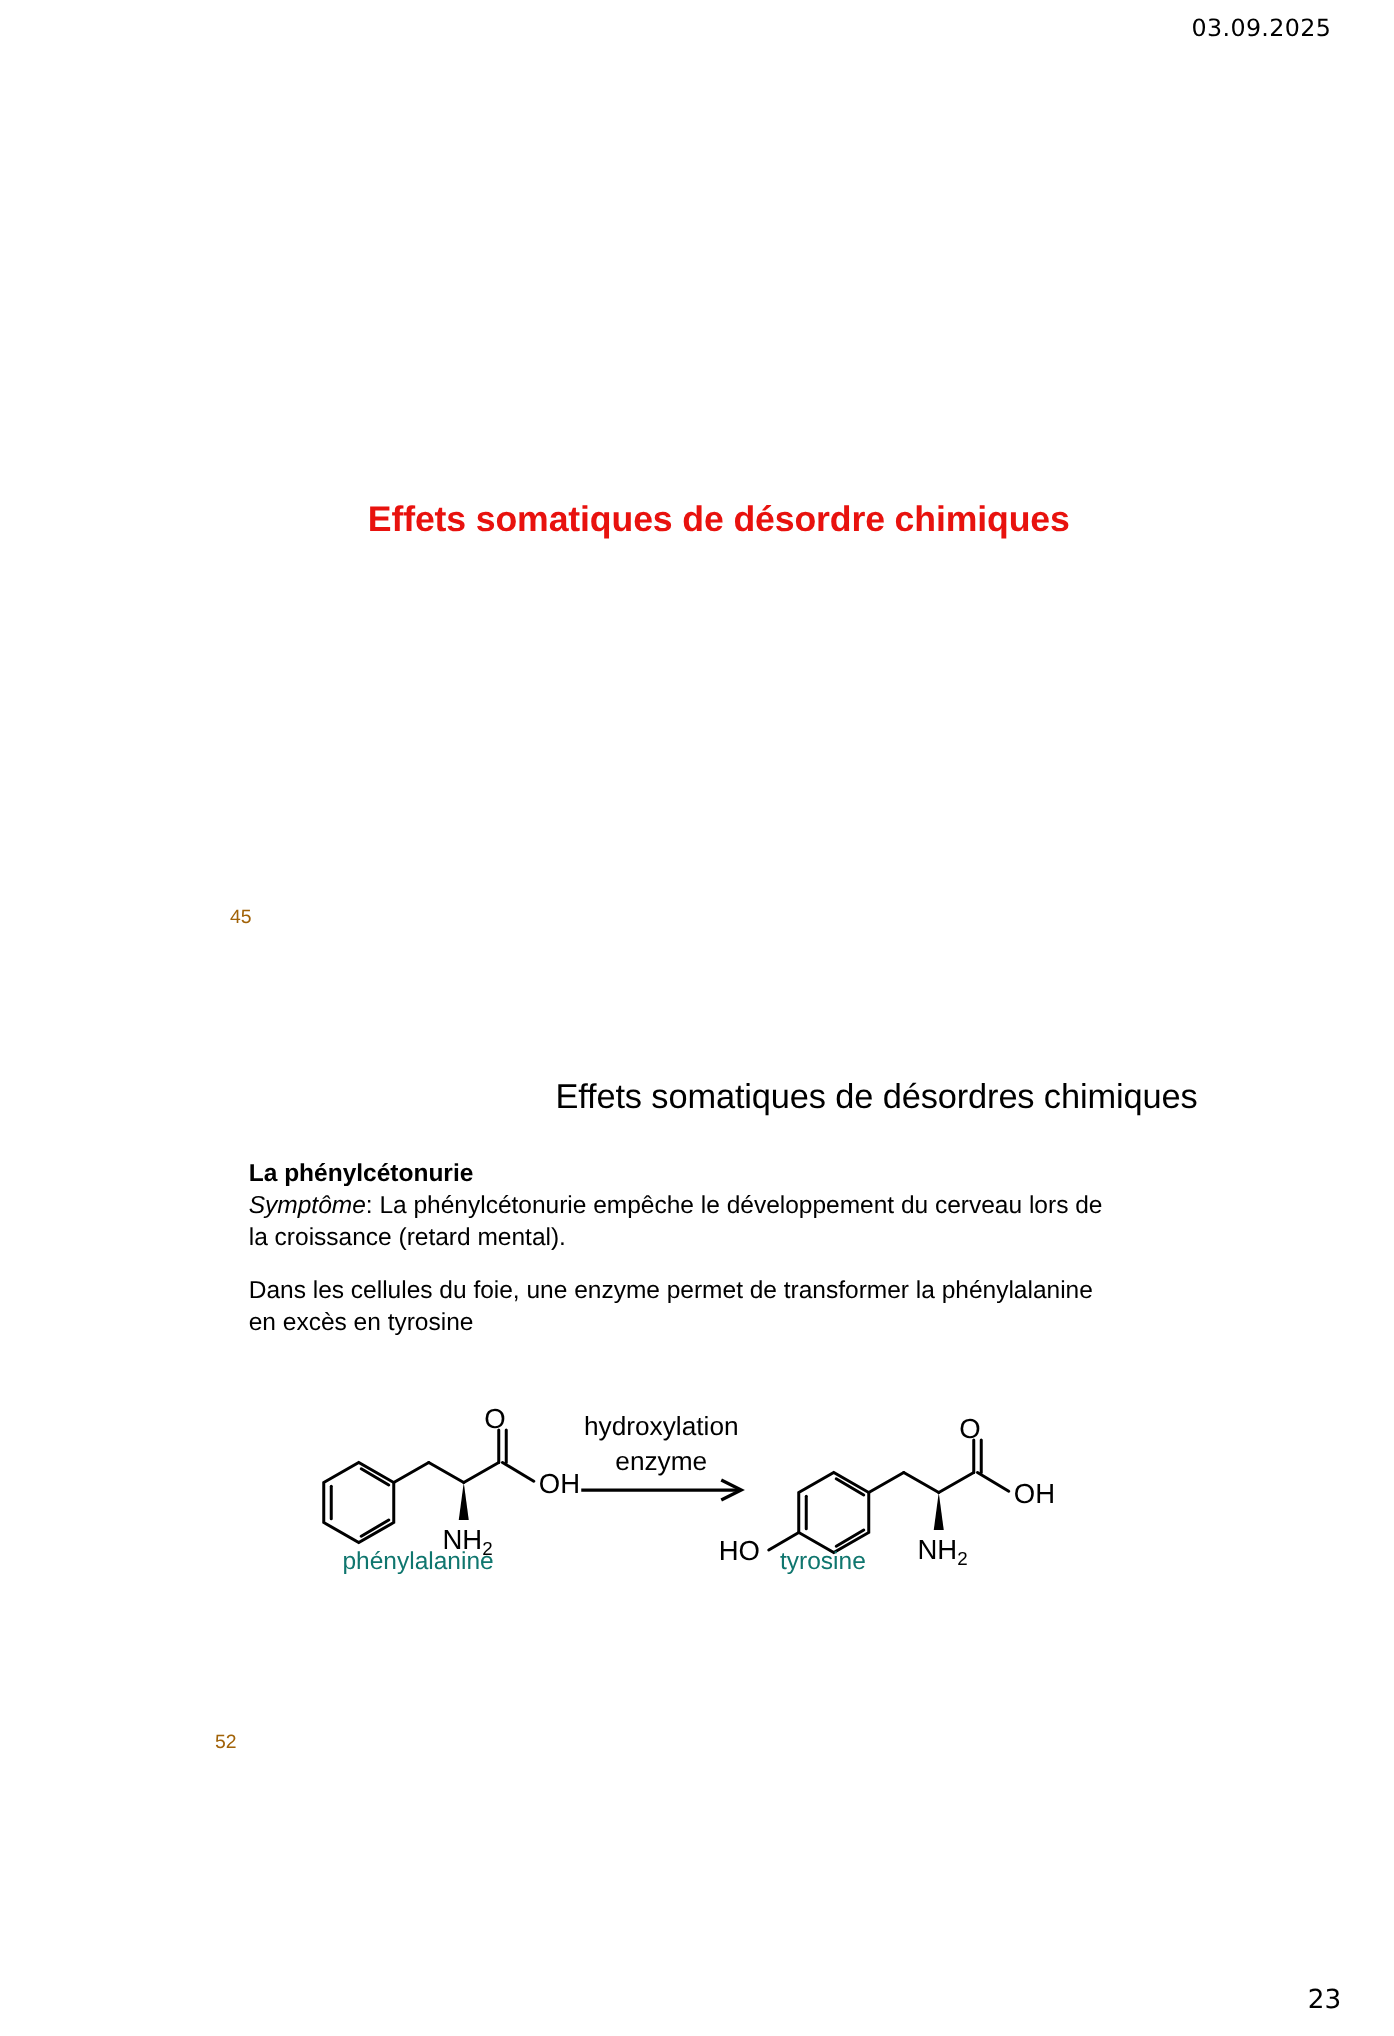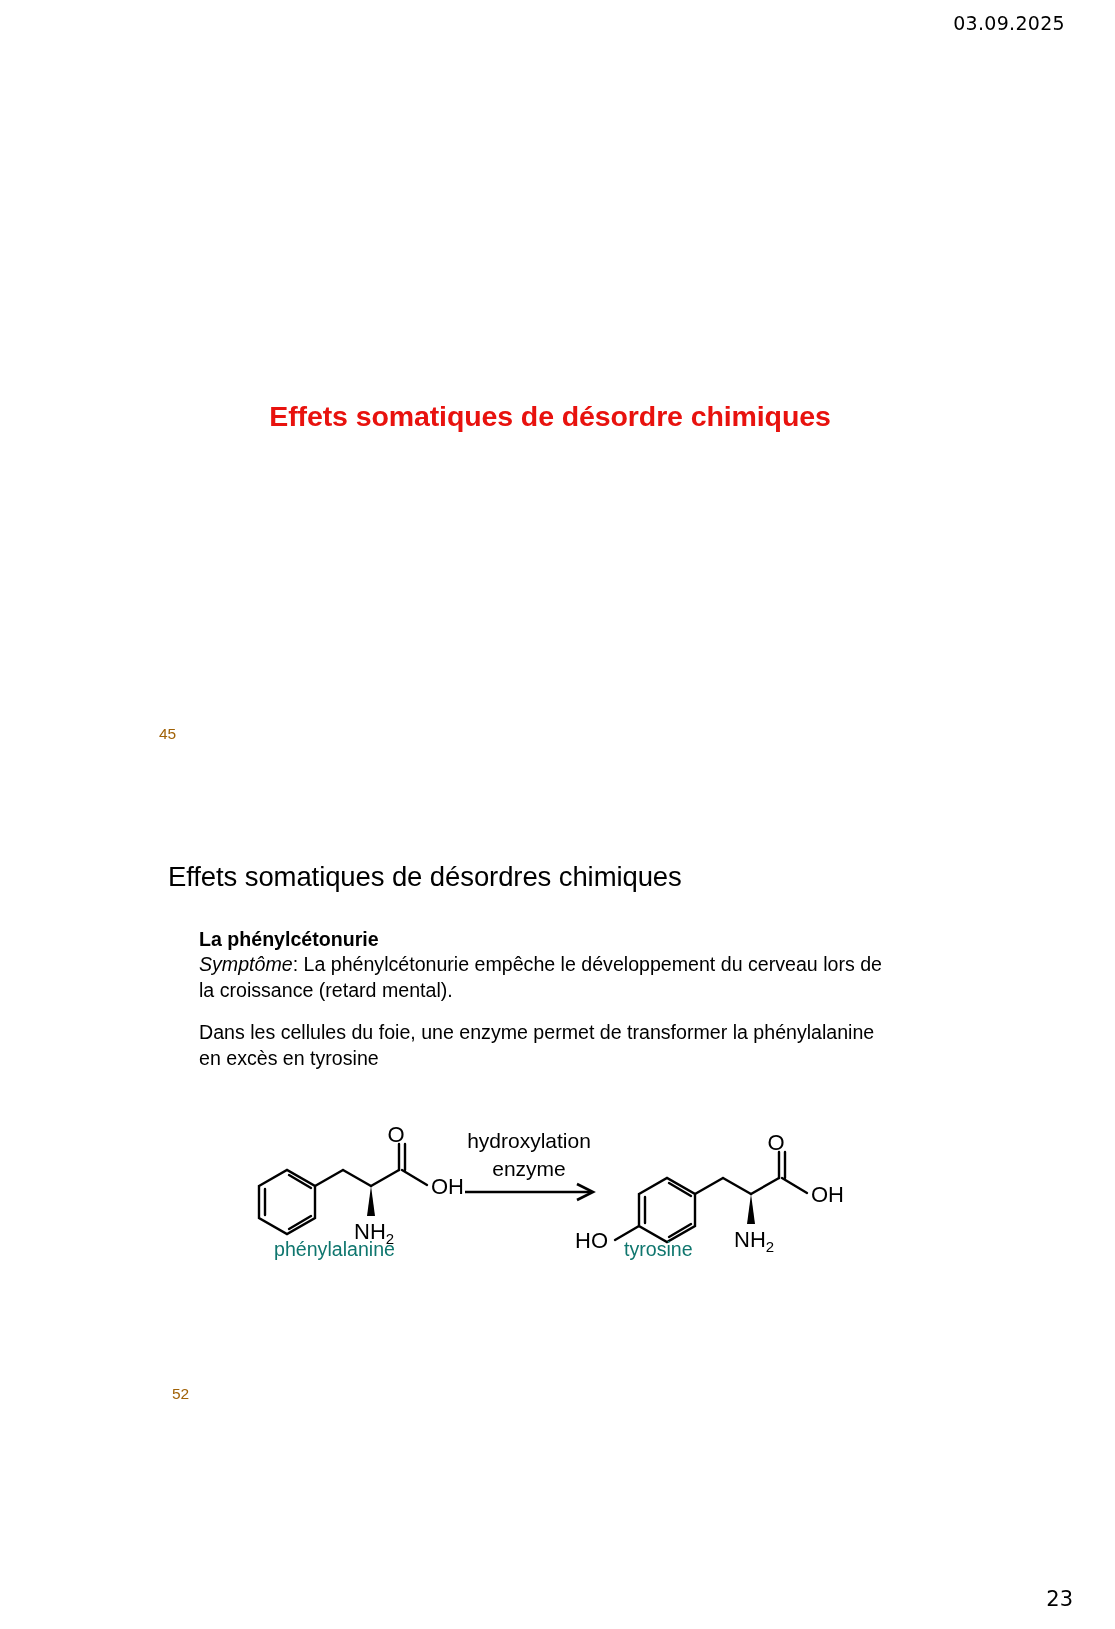--- a/index.html
+++ b/index.html
@@ -26,21 +26,21 @@
     top: 12px;
     right: 50px;
     font-family: "DejaVu Sans", sans-serif;
     font-size: 19px;
     letter-spacing: 0.3px;
     color: #000;
   }
   
   .slide-one {
     position: absolute;
-    left: 155px;
+    left: 180px;
     top: 380px;
     width: 790px;
     height: 400px;
   }
   .slide-one-title {
     position: absolute;
     left: 0;
     top: 20px;
     width: 790px;
     text-align: center;
@@ -64,21 +64,21 @@
     left: 168px;
     top: 845px;
     width: 790px;
     height: 580px;
   }
   .slide-two-title {
     position: absolute;
     left: 0;
     top: 16px;
     width: 790px;
-    text-align: left;
+    text-align: right;
     font-size: 27.5px;
     letter-spacing: -0.1px;
     color: #000;
   }
   .body-block {
     position: absolute;
     left: 31px;
     top: 82px;
     width: 700px;
     font-size: 19.6px;

